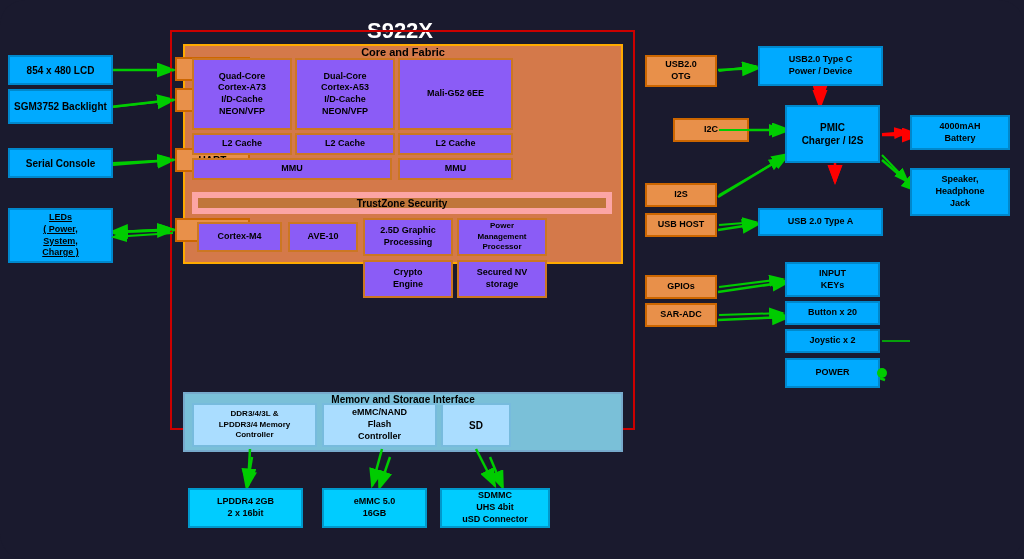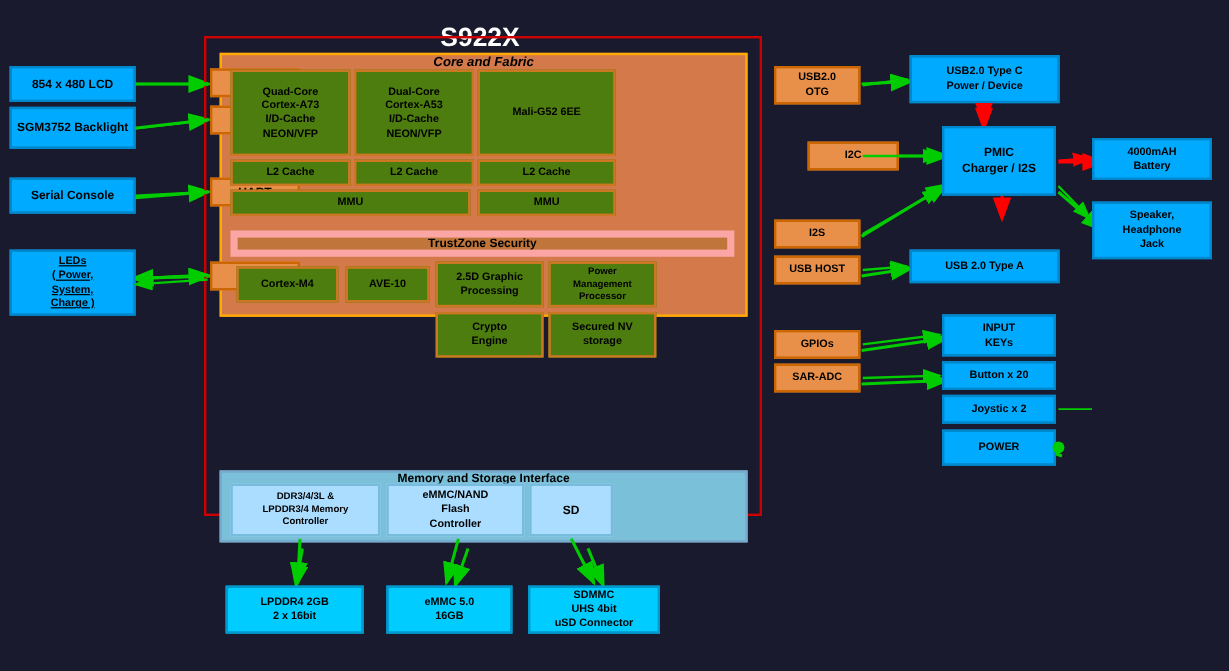--- a/index.html
+++ b/index.html
@@ -39,21 +39,21 @@
       background: #00ccff;
       border-color: #0099cc;
       color: #000;
     }
     .orange-box {
       background: #e8904a;
       border-color: #cc6600;
       color: #000;
     }
     .light-orange-box {
-      background: #4d7c0f;
+      background: #8b5cf6;
       border-color: #cc7722;
       color: #000;
     }
     .light-blue-box {
       background: #aaddff;
       border-color: #77bbdd;
       color: #000;
     }
     .main-title {
       position: absolute;
@@ -152,21 +152,21 @@
         <path d="M0,0 L0,6 L8,3 z" fill="#888"></path>
       </marker>
     </defs>
   </svg>
 
   <div class="main-title">S922X</div>
 
   <div style="position:absolute; left:170px; top:30px; width:465px; height:400px; border:2px solid #cc0000;"></div>
 
   <div style="position:absolute; left:183px; top:44px; width:440px; height:220px; border:2px solid #ffaa00; background:#d4794a;"></div>
-  <div style="position:absolute; left:183px; top:44px; width:440px; text-align:center; color:#000; font-size:11px; font-weight:bold; padding-top:2px;font-style:italic;">Core and Fabric</div>
+  <div style="position:absolute; left:183px; top:44px; width:440px; text-align:center; color:#000; font-size:11px; font-weight:bold; padding-top:2px;">Core and Fabric</div>
 
   <div style="position:absolute; left:183px; top:392px; width:440px; height:60px; border:2px solid #77aacc; background:#7ac0d8;"></div>
   <div style="position:absolute; left:183px; top:392px; width:440px; text-align:center; color:#000; font-size:10px; font-weight:bold; padding-top:2px;">Memory and Storage Interface</div>
 
   <div class="trustzone" style="left:192px; top:192px; width:420px;">
     <span>TrustZone Security</span>
   </div>
 
   <div class="box blue-box" style="left:8px; top:55px; width:105px; height:30px;">
     <span>854 x 480 LCD</span>

